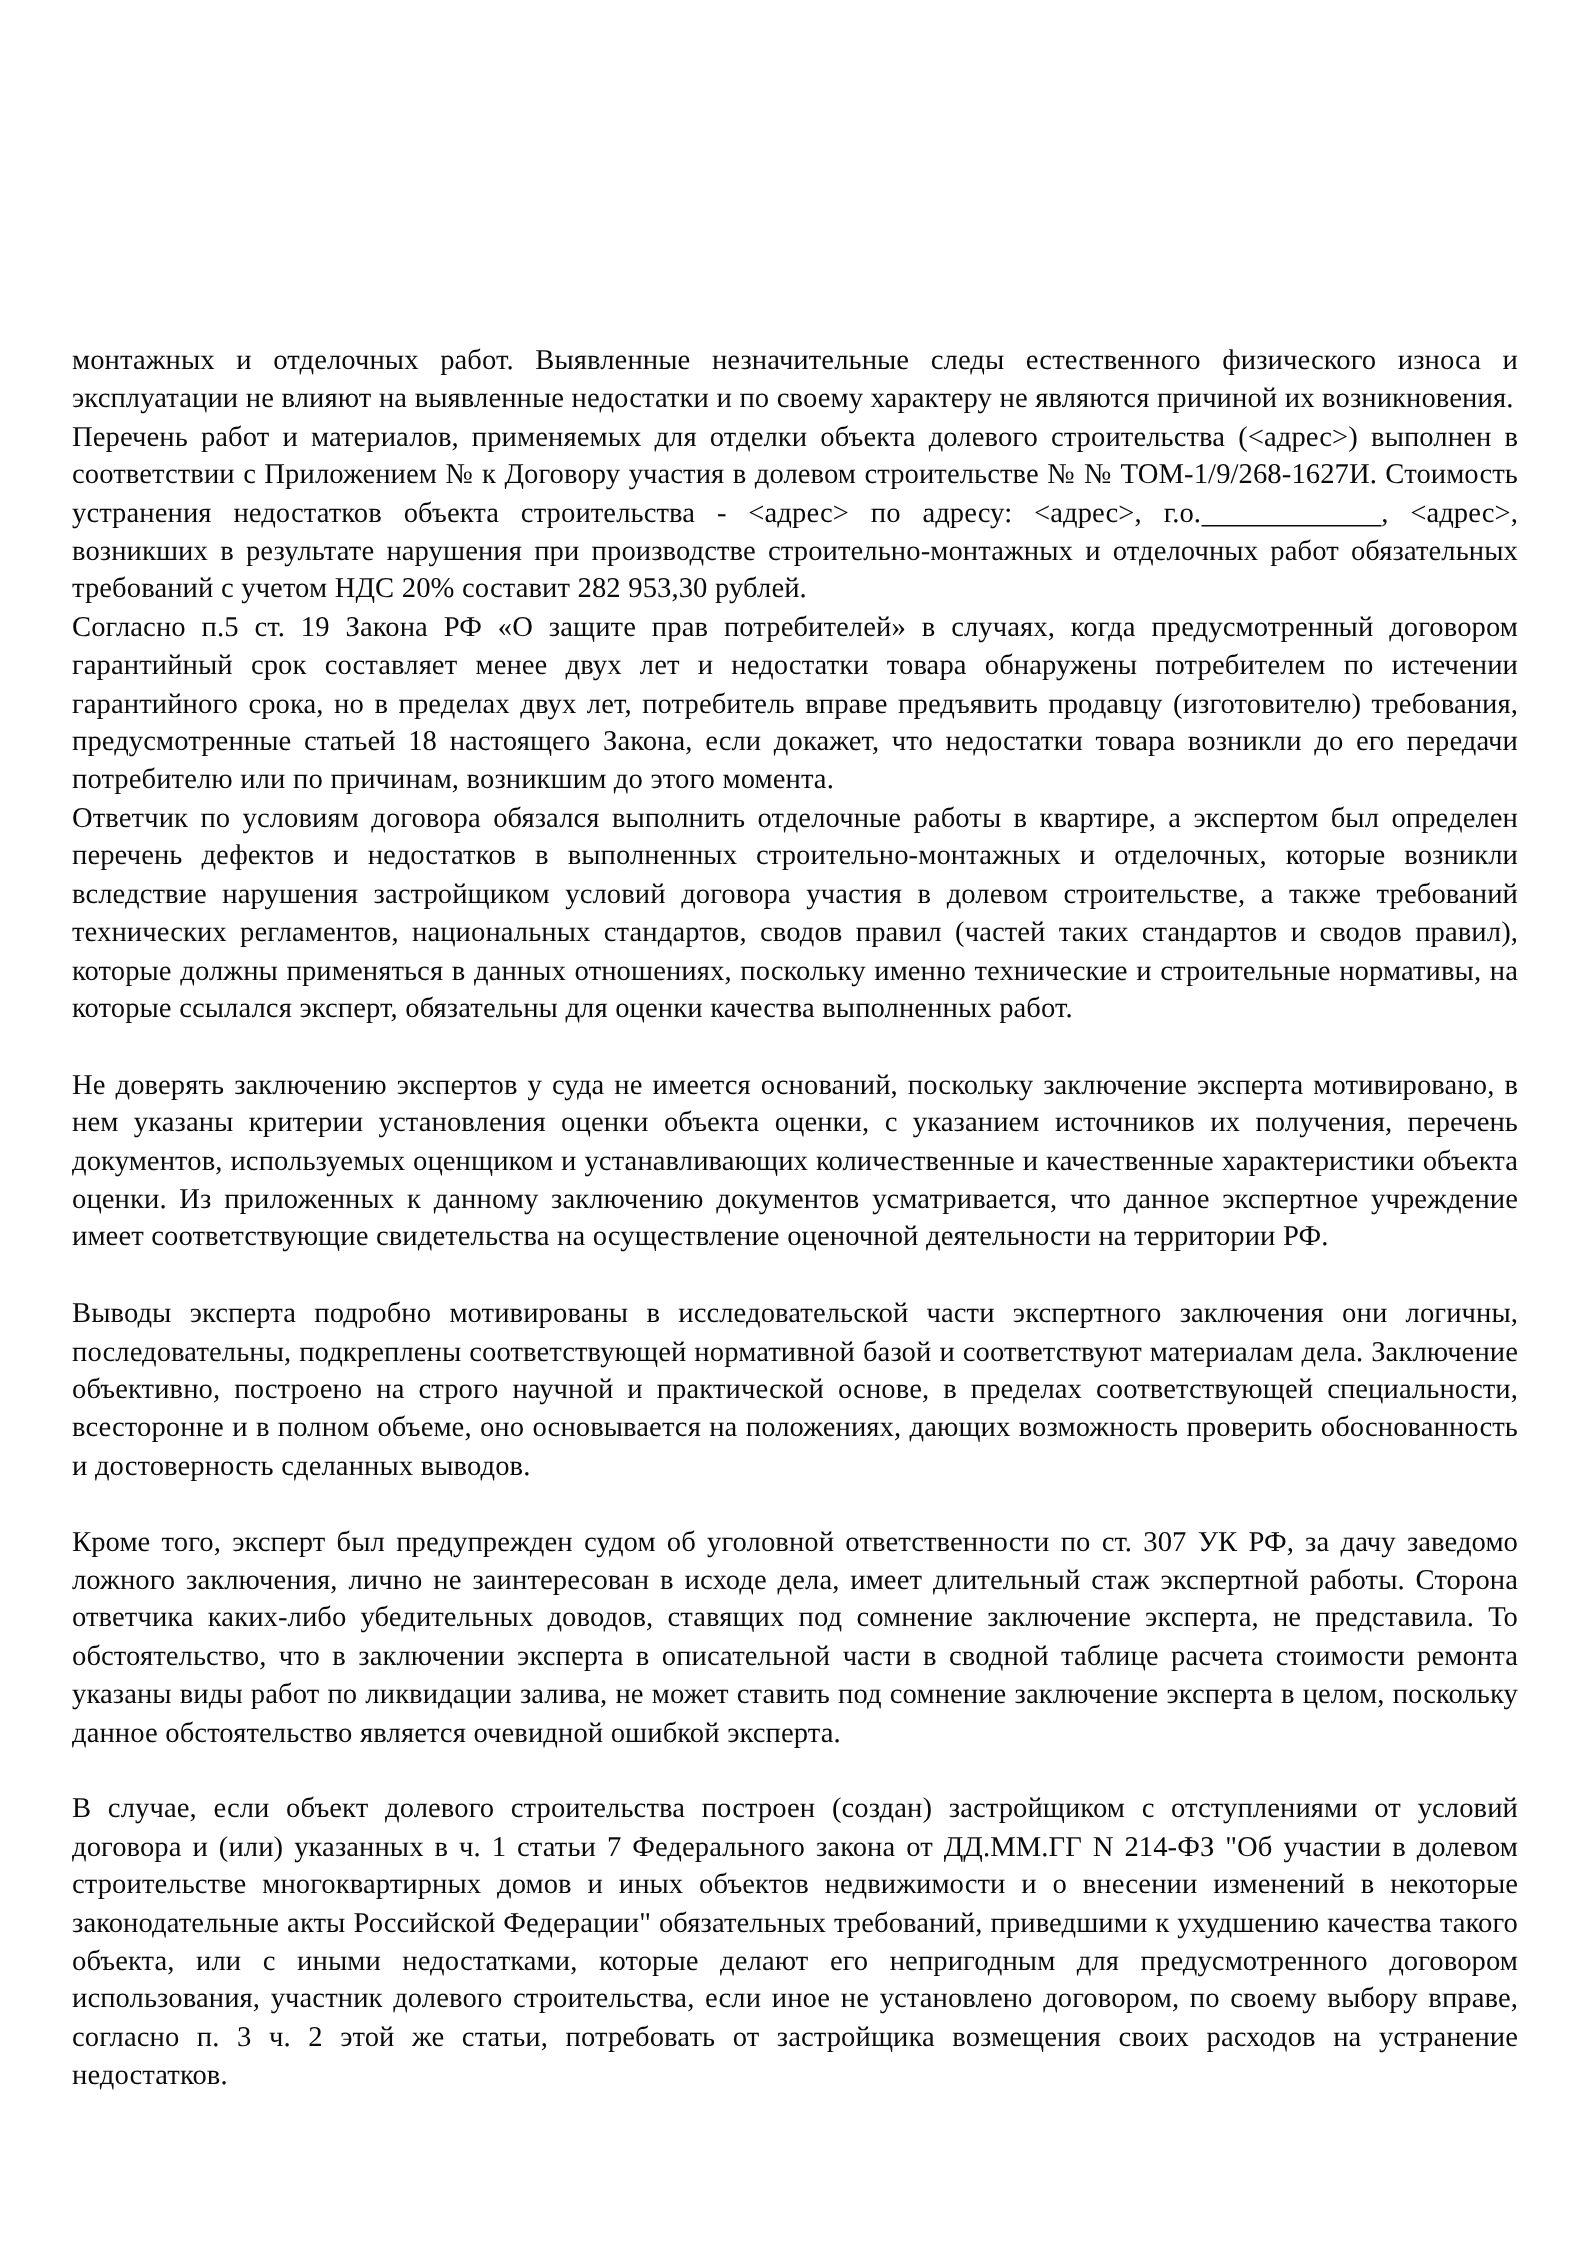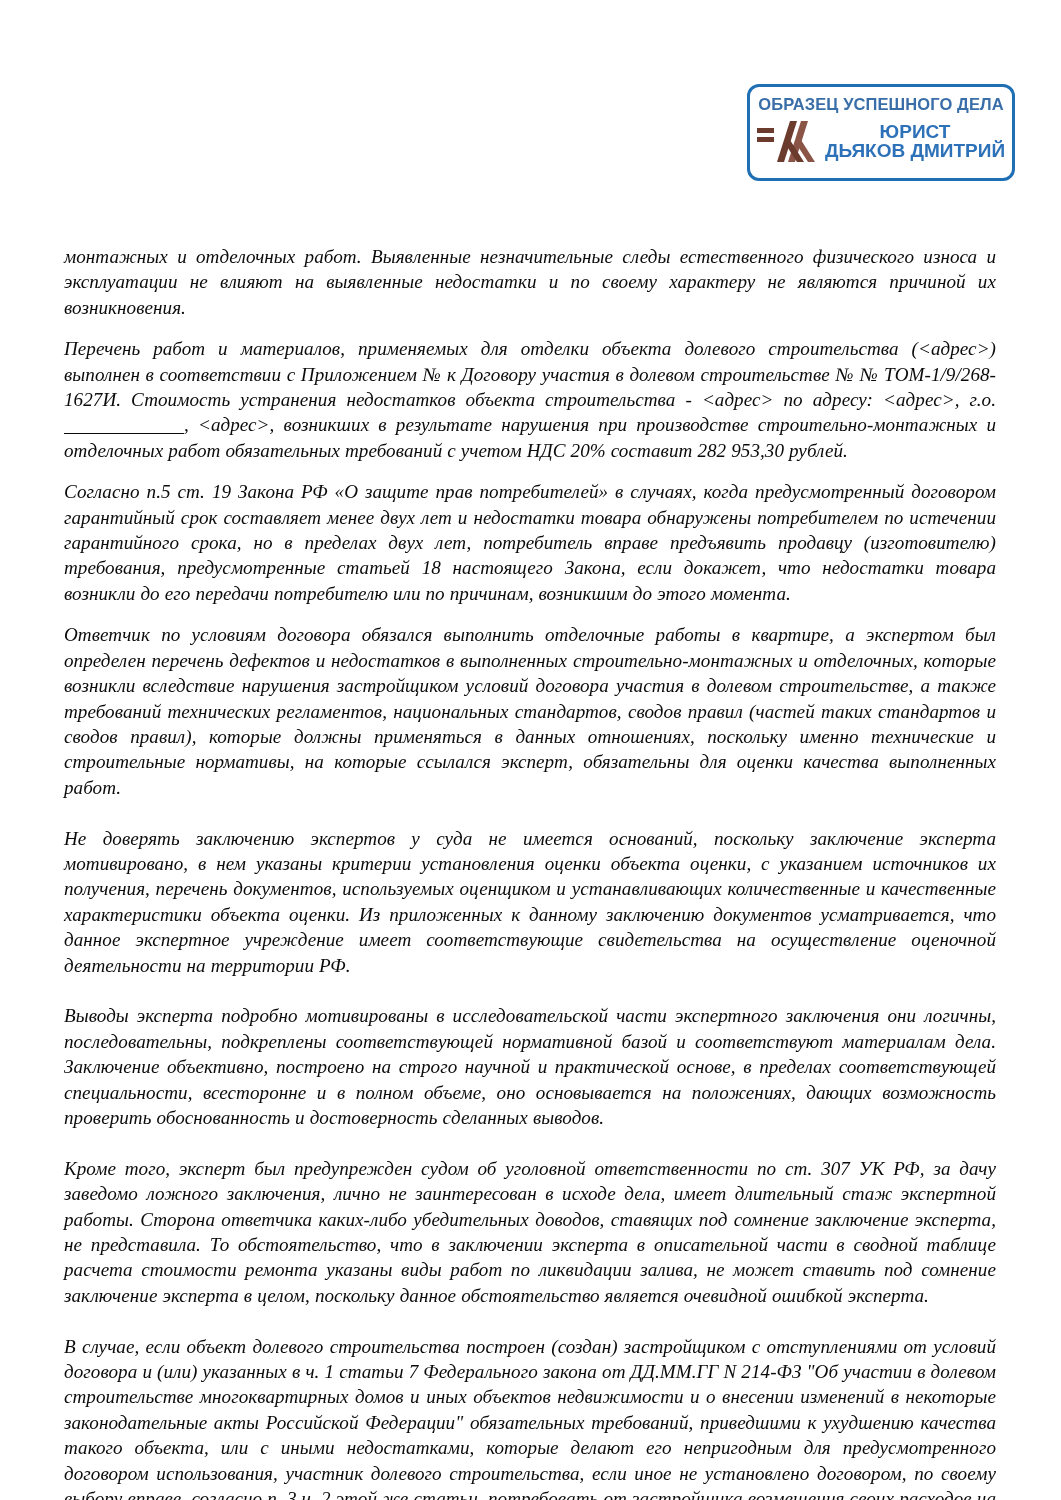--- a/index.html
+++ b/index.html
@@ -88,64 +88,44 @@
   }
 
   
   .doc-body {
     position: absolute;
     left: 48px;
     top: 228px;
     width: 964px;
   }
   .para {
-    margin: 16px;
+    margin: 0;
     text-align: justify;
     text-justify: inter-word;
     font-size: 19.1px;
     line-height: 25.4px;
     letter-spacing: 0.05px;
     word-spacing: 0.2px;
     hyphens: none;
-    font-style: italic;
   }
   .para.gap {
     margin-top: 25.4px;
   }
   .blank-line {
     display: inline-block;
     width: 120px;
     border-bottom: 1.5px solid #0b0b0b;
     vertical-align: -3px;
   }
 </style>
 </head>
 <body>
 
 <div class="page">
 
-  <div class="stamp">
-    <div class="stamp-title">ОБРАЗЕЦ УСПЕШНОГО ДЕЛА</div>
-    <div class="stamp-body">
-      <span class="stamp-mark">
-        <svg viewBox="0 0 62 46" width="62" height="46" xmlns="http://www.w3.org/2000/svg">
-          <rect x="0" y="10" width="17" height="5" fill="#6b3b2e"></rect>
-          <rect x="0" y="19" width="17" height="5" fill="#6b3b2e"></rect>
-          <path d="M20 44 L33 3 L40 3 L27 44 Z" fill="#6b3b2e"></path>
-          <path d="M31 44 L44 3 L51 3 L38 44 Z" fill="#8a5547"></path>
-          <path d="M33 22 L47 44 L40 44 L29 27 Z" fill="#6b3b2e"></path>
-          <path d="M44 22 L58 44 L51 44 L40 27 Z" fill="#8a5547"></path>
-        </svg>
-      </span>
-      <span class="stamp-names">
-        <span class="stamp-name1">ЮРИСТ</span>
-        <span class="stamp-name2">ДЬЯКОВ ДМИТРИЙ</span>
-      </span>
-    </div>
-  </div>
 
   <div class="doc-body">
 
     <p class="para">монтажных и отделочных работ. Выявленные незначительные следы естественного физического износа и эксплуатации не влияют на выявленные недостатки и по своему характеру не являются причиной их возникновения.</p>
 
 
     <p class="para"><span>Перечень работ и материалов, применяемых для отделки объекта долевого строительства (&lt;адрес&gt;) выполнен в соответствии с Приложением № к Договору участия в долевом строительстве № № ТОМ-1/9/268-1627И. Стоимость устранения недостатков объекта строительства - &lt;адрес&gt; по адресу: &lt;адрес&gt;, г.о.</span><span class="blank-line"></span><span>, &lt;адрес&gt;, возникших в результате нарушения при производстве строительно-монтажных и отделочных работ обязательных требований с учетом НДС 20% составит 282 953,30 рублей.</span></p>
 
     <p class="para">Согласно п.5 ст. 19 Закона РФ «О защите прав потребителей» в случаях, когда предусмотренный договором гарантийный срок составляет менее двух лет и недостатки товара обнаружены потребителем по истечении гарантийного срока, но в пределах двух лет, потребитель вправе предъявить продавцу (изготовителю) требования, предусмотренные статьей 18 настоящего Закона, если докажет, что недостатки товара возникли до его передачи потребителю или по причинам, возникшим до этого момента.</p>
 

